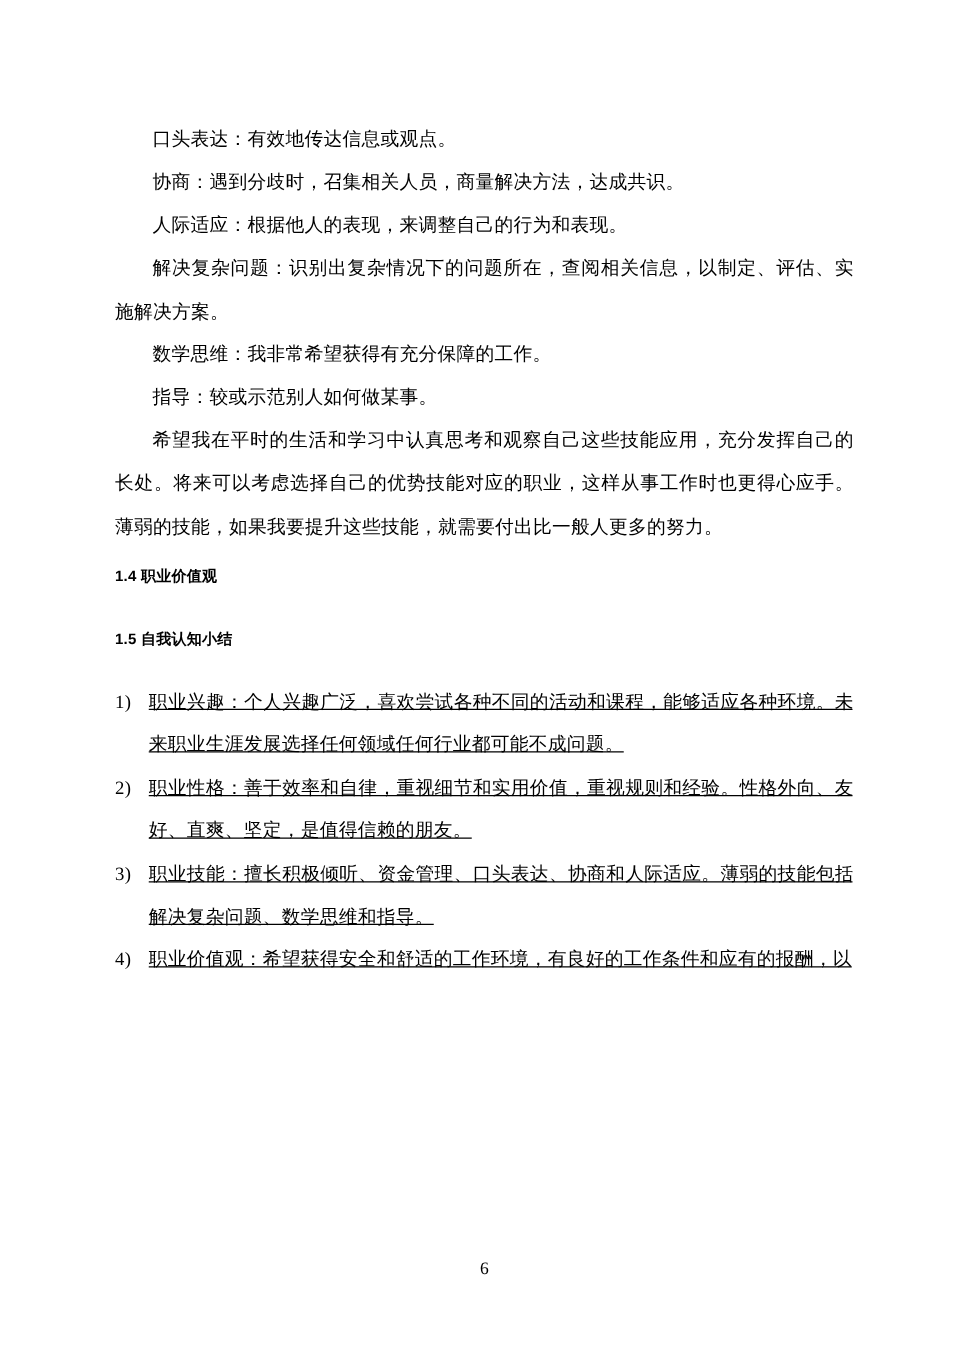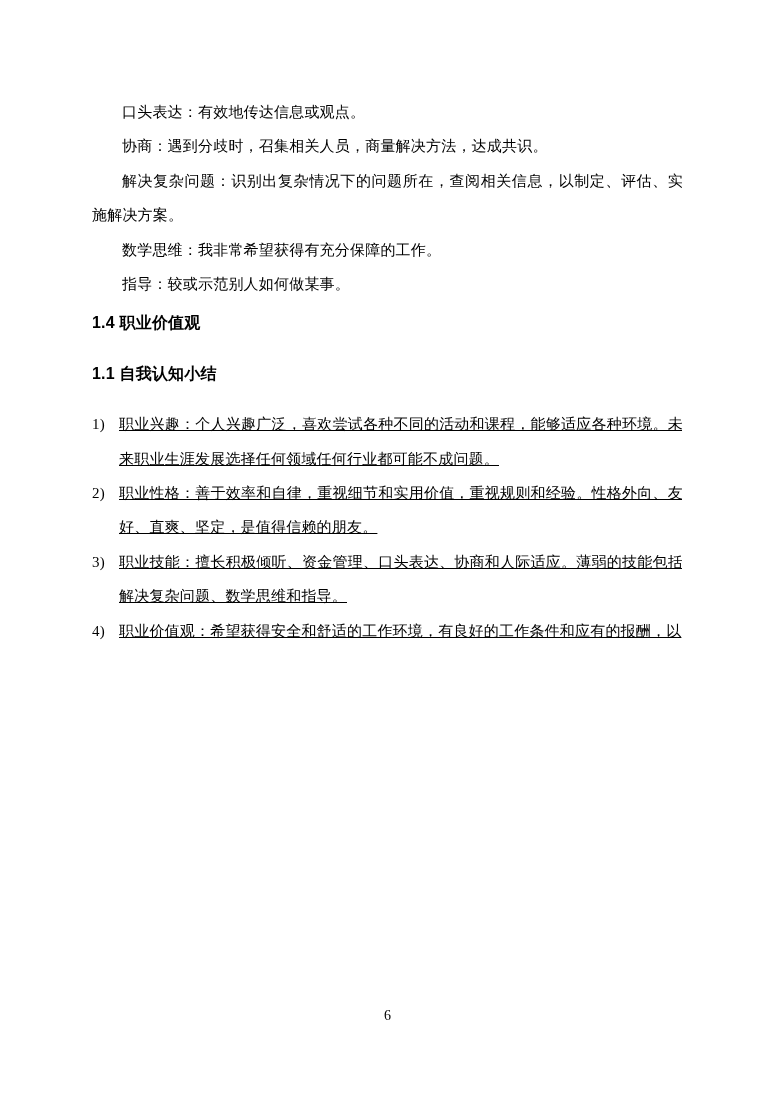--- a/index.html
+++ b/index.html
@@ -21,21 +21,21 @@
     line-height: 34.4px;
     text-align: justify;
     letter-spacing: 0.2px;
   }
   .para {
     margin: 0;
     text-indent: 2em;
   }
   .heading {
     font-family: "Liberation Sans", "DejaVu Sans", sans-serif;
-    font-size: 16px;
+    font-size: 12px;
     font-weight: bold;
     line-height: 34.4px;
     margin: 5px 0 16px 0;
     text-indent: 0;
     text-align: left;
   }
   .list { margin: 0; padding: 0; }
   .list-item {
     display: flex;
     margin: 0;
@@ -61,27 +61,29 @@
     color: #000000;
   }
 </style>
 </head>
 <body>
 
 <div class="page">
   <main class="doc-body">
     <p class="para">口头表达：有效地传达信息或观点。</p>
     <p class="para">协商：遇到分歧时，召集相关人员，商量解决方法，达成共识。</p>
+    <p class="para">人际适应：根据他人的表现，来调整自己的行为和表现。</p>
     <p class="para">解决复杂问题：识别出复杂情况下的问题所在，查阅相关信息，以制定、评估、实施解决方案。</p>
     <p class="para">数学思维：我非常希望获得有充分保障的工作。</p>
     <p class="para">指导：较或示范别人如何做某事。</p>
+    <p class="para">希望我在平时的生活和学习中认真思考和观察自己这些技能应用，充分发挥自己的长处。将来可以考虑选择自己的优势技能对应的职业，这样从事工作时也更得心应手。薄弱的技能，如果我要提升这些技能，就需要付出比一般人更多的努力。</p>
 
     <h2 class="heading">1.4 职业价值观</h2>
 
-    <h2 class="heading">1.1 自我认知小结</h2>
+    <h2 class="heading">1.5 自我认知小结</h2>
 
     <div class="list">
       <div class="list-item">
         <span class="marker">1)</span>
         <span class="li-text">职业兴趣：个人兴趣广泛，喜欢尝试各种不同的活动和课程，能够适应各种环境。未来职业生涯发展选择任何领域任何行业都可能不成问题。</span>
       </div>
       <div class="list-item">
         <span class="marker">2)</span>
         <span class="li-text">职业性格：善于效率和自律，重视细节和实用价值，重视规则和经验。性格外向、友好、直爽、坚定，是值得信赖的朋友。</span>
       </div>

